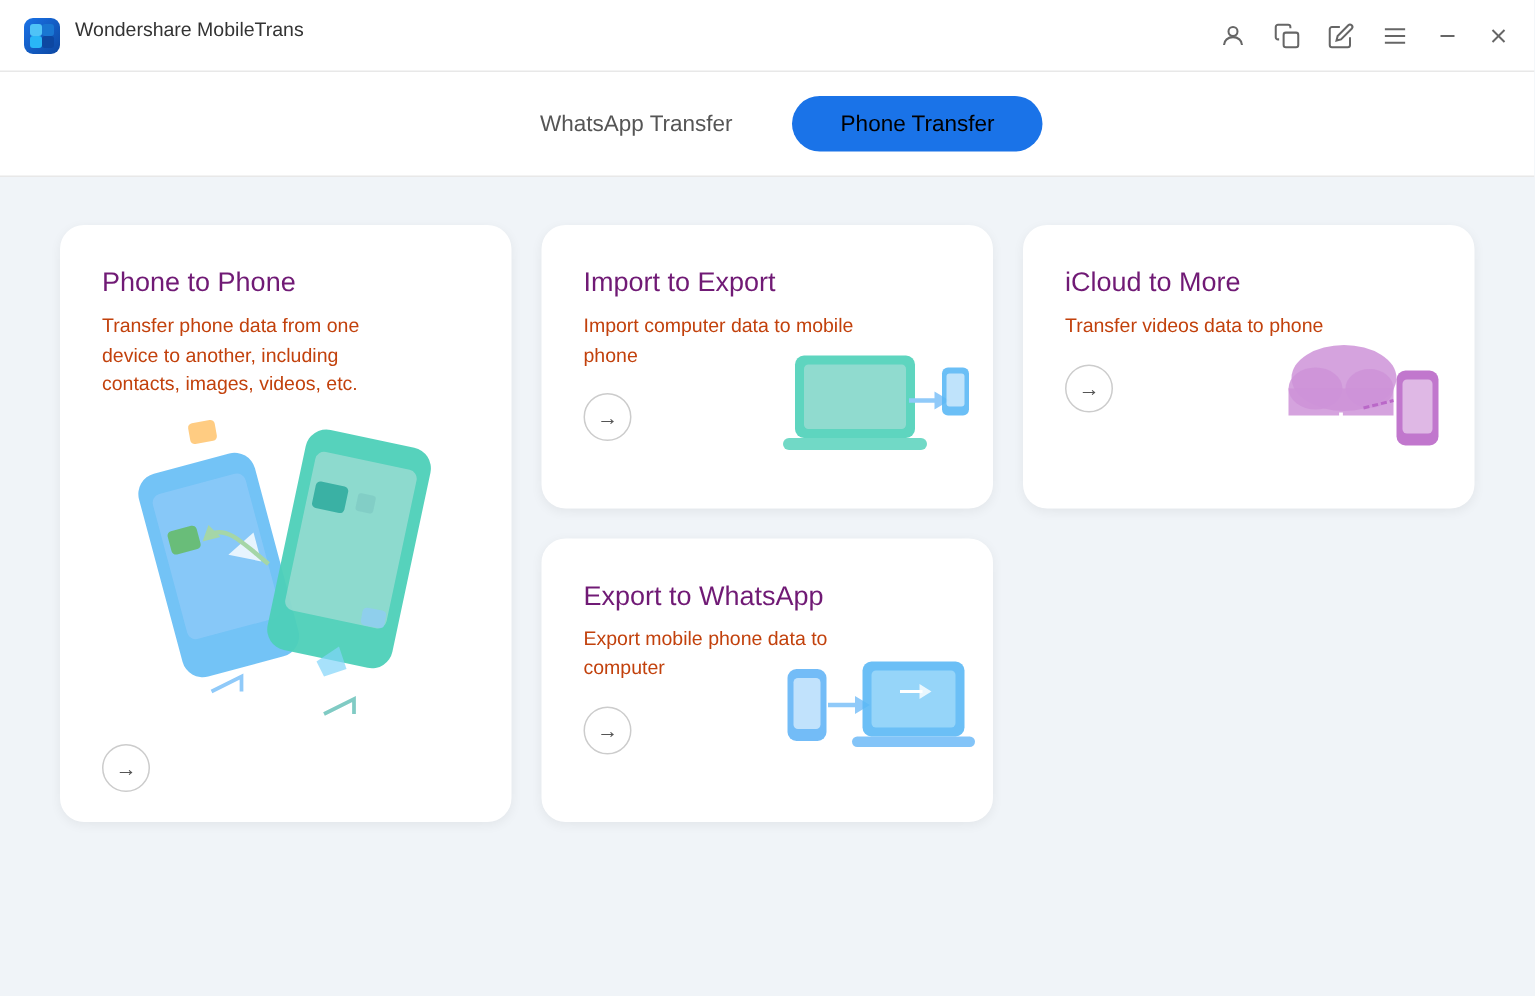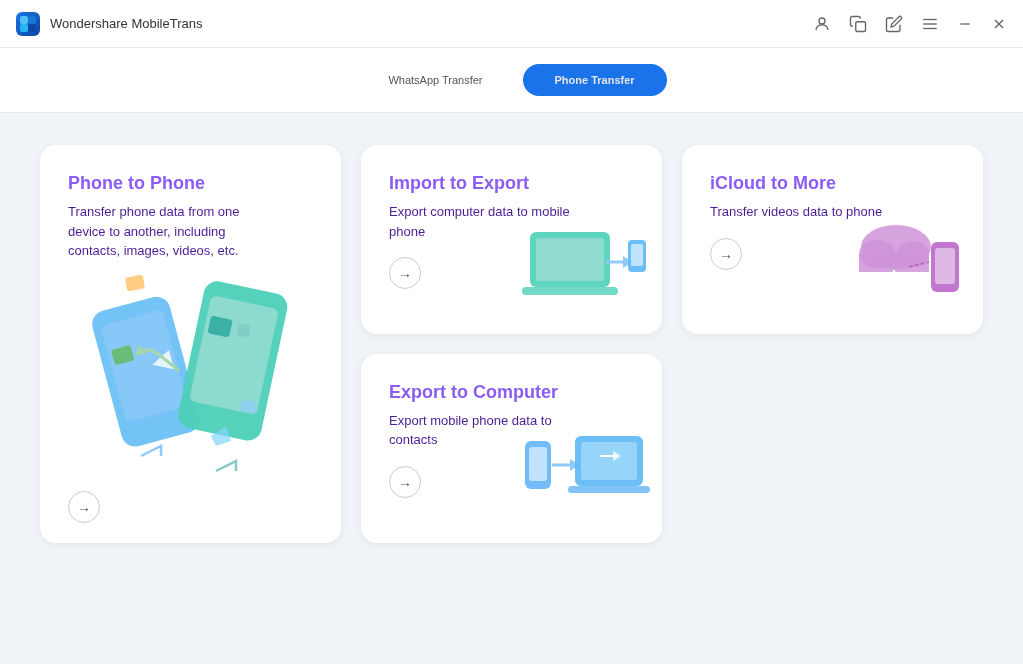--- a/index.html
+++ b/index.html
@@ -19,21 +19,21 @@
       display: flex;
       align-items: center;
       justify-content: space-between;
       padding: 0 16px;
       height: 48px;
       border-bottom: 1px solid #e8e8e8;
       flex-shrink: 0;
     }
     .title-bar-left {
       display: flex;
-      align-items: center;
+      align-items: flex-start;
       gap: 10px;
     }
     .app-icon {
       width: 24px;
       height: 24px;
       border-radius: 6px;
       background: linear-gradient(135deg, #1a73e8, #0d47a1);
       display: flex;
       align-items: center;
       justify-content: center;
@@ -66,32 +66,31 @@
       justify-content: center;
       align-items: center;
       padding: 16px 0;
       gap: 8px;
       flex-shrink: 0;
       border-bottom: 1px solid #e8e8e8;
     }
     .nav-tab {
       padding: 10px 32px;
       border-radius: 50px;
-      font-size: 11px;
+      font-size: 15px;
       font-weight: 500;
       cursor: pointer;
       border: none;
       background: transparent;
       color: #555;
       transition: all 0.2s;
     }
     .nav-tab.active {
       background: #1a73e8;
-      color: #e5e5e5;
-      font-weight: bold;
+      color: #000000;
     }
 
     
     .main-content {
       flex: 1;
       padding: 32px 40px;
       background: #f0f4f8;
       overflow-y: auto;
     }
 
@@ -115,27 +114,27 @@
       flex-direction: column;
     }
 
     .card-large {
       grid-row: span 2;
       min-height: 380px;
     }
 
     .card-title {
       font-size: 18px;
-      font-weight: 700;
-      color: #8b5cf6;
+      font-weight: 400;
+      color: #701a75;
       margin-bottom: 8px;
     }
     .card-desc {
       font-size: 13px;
-      color: #4c1d95;
+      color: #c2410c;
       line-height: 1.5;
       max-width: 200px;
     }
 
     .card-arrow {
       width: 32px;
       height: 32px;
       border-radius: 50%;
       border: 1.5px solid #ccc;
       display: flex;
@@ -260,21 +259,21 @@
 
           <path d="M 70,195 L 90,185 L 90,195" stroke="#90caf9" stroke-width="2.5" fill="none"></path>
           <path d="M 145,210 L 165,200 L 165,210" stroke="#80cbc4" stroke-width="2.5" fill="none"></path>
         </svg>
       </div>
       <div class="card-arrow">→</div>
     </div>
 
     <div class="card small-card">
       <div class="card-title">Import to Export</div>
-      <div class="card-desc">Export computer data to mobile phone</div>
+      <div class="card-desc">Import computer data to mobile phone</div>
       <div class="card-arrow" style="margin-top:16px;">→</div>
 
       <div style="position:absolute;right:12px;bottom:12px;width:130px;height:110px;">
         <svg viewBox="0 0 130 110" width="130" height="110">
 
           <rect x="10" y="20" width="80" height="55" rx="6" fill="#4dd0b8" opacity="0.9"></rect>
           <rect x="16" y="26" width="68" height="43" rx="3" fill="#b2dfdb" opacity="0.6"></rect>
           <rect x="2" y="75" width="96" height="8" rx="4" fill="#4dd0b8" opacity="0.8"></rect>
 
           <path d="M 86,50 L 105,50" stroke="#90caf9" stroke-width="3" fill="none"></path>
@@ -304,22 +303,22 @@
 
           <rect x="90" y="30" width="28" height="50" rx="6" fill="#ba68c8" opacity="0.9"></rect>
           <rect x="94" y="36" width="20" height="36" rx="3" fill="#f3e5f5" opacity="0.6"></rect>
 
           <path d="M 68,55 L 88,50" stroke="#ba68c8" stroke-width="2" stroke-dasharray="4,2" fill="none"></path>
         </svg>
       </div>
     </div>
 
     <div class="card small-card" style="grid-column: 2 / 3;">
-      <div class="card-title">Export to Computer</div>
-      <div class="card-desc">Export mobile phone data to contacts</div>
+      <div class="card-title">Export to WhatsApp</div>
+      <div class="card-desc">Export mobile phone data to computer</div>
       <div class="card-arrow" style="margin-top:16px;">→</div>
 
       <div style="position:absolute;right:12px;bottom:12px;width:130px;height:110px;">
         <svg viewBox="0 0 130 110" width="130" height="110">
 
           <rect x="5" y="20" width="26" height="48" rx="6" fill="#64b5f6" opacity="0.9"></rect>
           <rect x="9" y="26" width="18" height="34" rx="3" fill="#e3f2fd" opacity="0.7"></rect>
 
           <path d="M 32,44 L 52,44" stroke="#90caf9" stroke-width="3" fill="none"></path>
           <polygon points="50,38 60,44 50,50" fill="#90caf9"></polygon>

